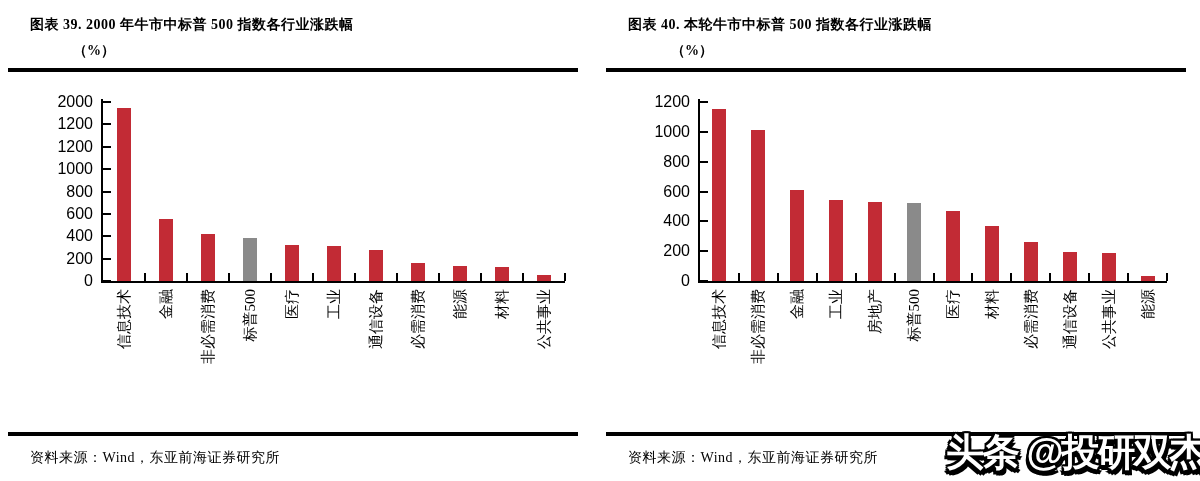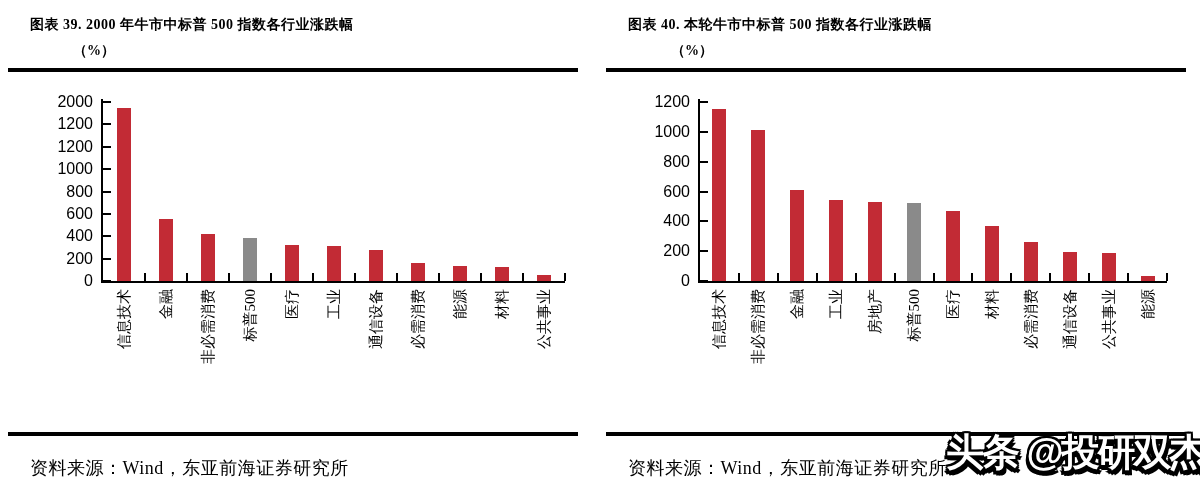--- a/index.html
+++ b/index.html
@@ -9,21 +9,21 @@
   }
   .figure{position:absolute;top:6px;}
   .figure-left{left:8px;width:570px;}
   .figure-right{left:606px;width:580px;}
   .fig-title{padding-top:6px;font-size:14px;font-weight:bold;line-height:26px;}
   .title-l1{display:block;padding-left:22px;white-space:nowrap;letter-spacing:0.5px;}
   .title-l2{display:block;padding-left:65px;}
   .title-rule{height:4px;background:#000;margin-top:4px;}
   .chart-area{position:relative;height:360px;}
   .bottom-rule{height:4px;background:#000;}
-  .source{margin-top:20px;padding-left:22px;font-size:18px;letter-spacing:0.5px;}
+  .source{margin-top:13px;padding-left:22px;font-size:14px;letter-spacing:0.5px;}
   
   .axis-v,.axis-h,.ytick,.xtick{position:absolute;background:#000;}
   .bar{position:absolute;}
   .ylabel{
     position:absolute;text-align:right;font-family:"Liberation Sans",sans-serif;
     font-size:16px;line-height:18px;
   }
   .xlabel{
     position:absolute;white-space:nowrap;text-align:right;height:18px;line-height:18px;
     font-size:15px;transform:rotate(-90deg);font-family:"Liberation Serif",serif;

